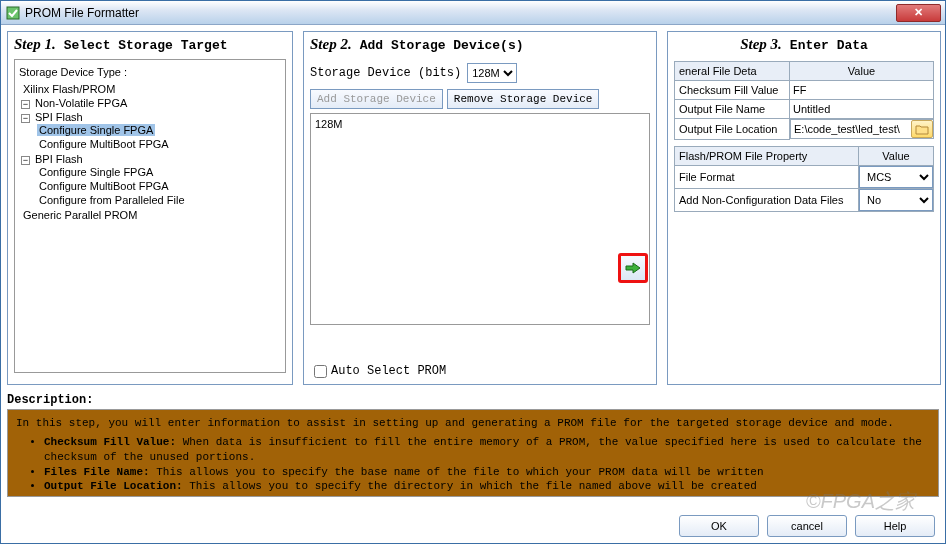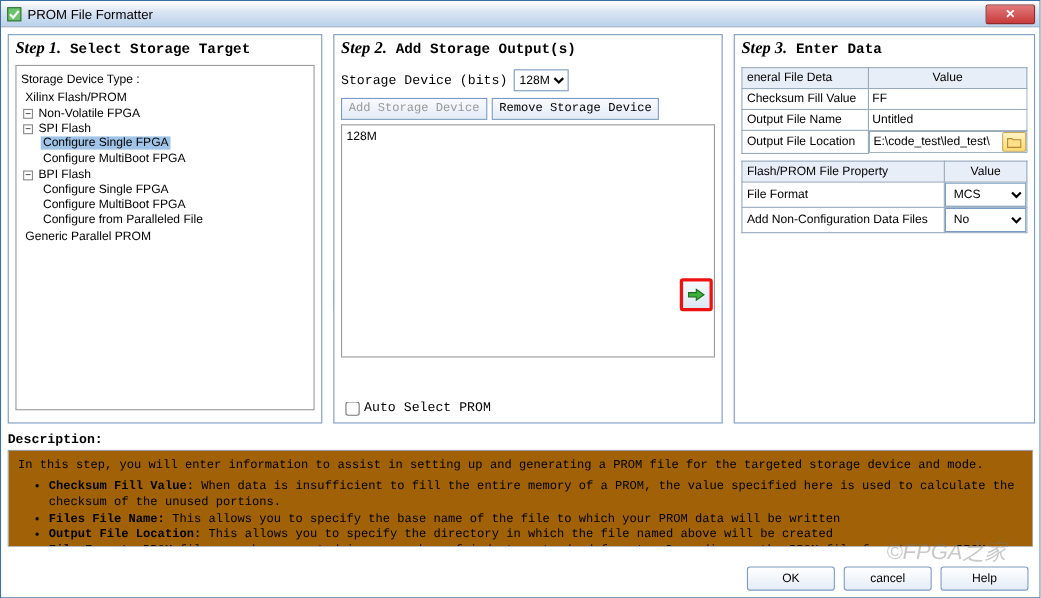--- a/index.html
+++ b/index.html
@@ -120,21 +120,21 @@
 
       <div class="arrow-wrap arrow1">
         <svg class="arrow-svg" viewBox="0 0 16 14">
             <path d="M1 5 H8 V2 L15 7 L8 12 V9 H1 Z" fill="#3cb23c" stroke="#1a6a1a"></path>
           </svg>
       </div>
 
       <div class="step-col step2">
         <div class="step-head">
           <span class="step-num">Step 2.</span>
-          <span class="step-title">Add Storage Output(s)</span>
+          <span class="step-title">Add Storage Device(s)</span>
         </div>
         <div class="step2-body">
           <div class="row-sel">
             <span class="mono">Storage Device (bits)</span>
             <select class="inp"><option>128M</option></select>
           </div>
           <div class="btnrow">
             <button class="btn disabled">Add Storage Device</button>
             <button class="btn">Remove Storage Device</button>
           </div>
@@ -148,21 +148,21 @@
         </div>
       </div>
 
       <div class="arrow-wrap arrow2 arrow-red">
         <svg class="arrow-svg" viewBox="0 0 16 14">
             <path d="M1 5 H8 V2 L15 7 L8 12 V9 H1 Z" fill="#3cb23c" stroke="#1a6a1a"></path>
           </svg>
       </div>
 
       <div class="step-col step3">
-        <div class="step-head" style="justify-content:flex-start">
+        <div class="step-head" style="justify-content:center">
           <span class="step-num">Step 3.</span>
           <span class="step-title">Enter Data</span>
         </div>
         <div class="step3-body">
           <table class="prop-table">
             <tbody>
                 <tr class="h2row">
                   <th style="width:115px">eneral File Deta</th>
                   <th style="text-align:center">Value</th>
                 </tr>

